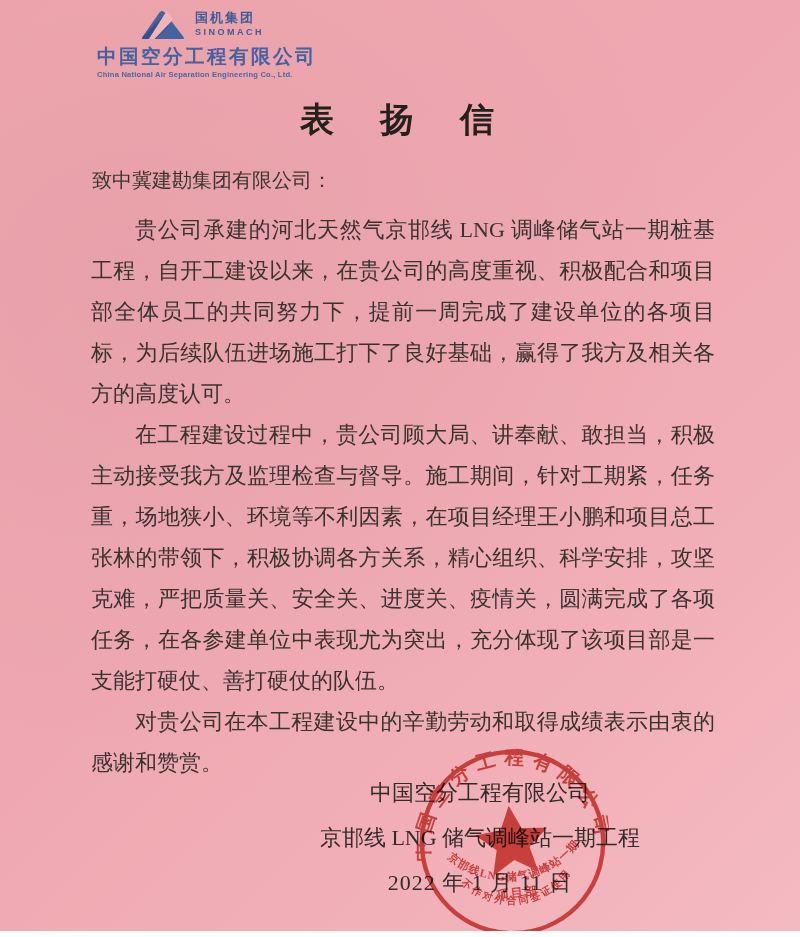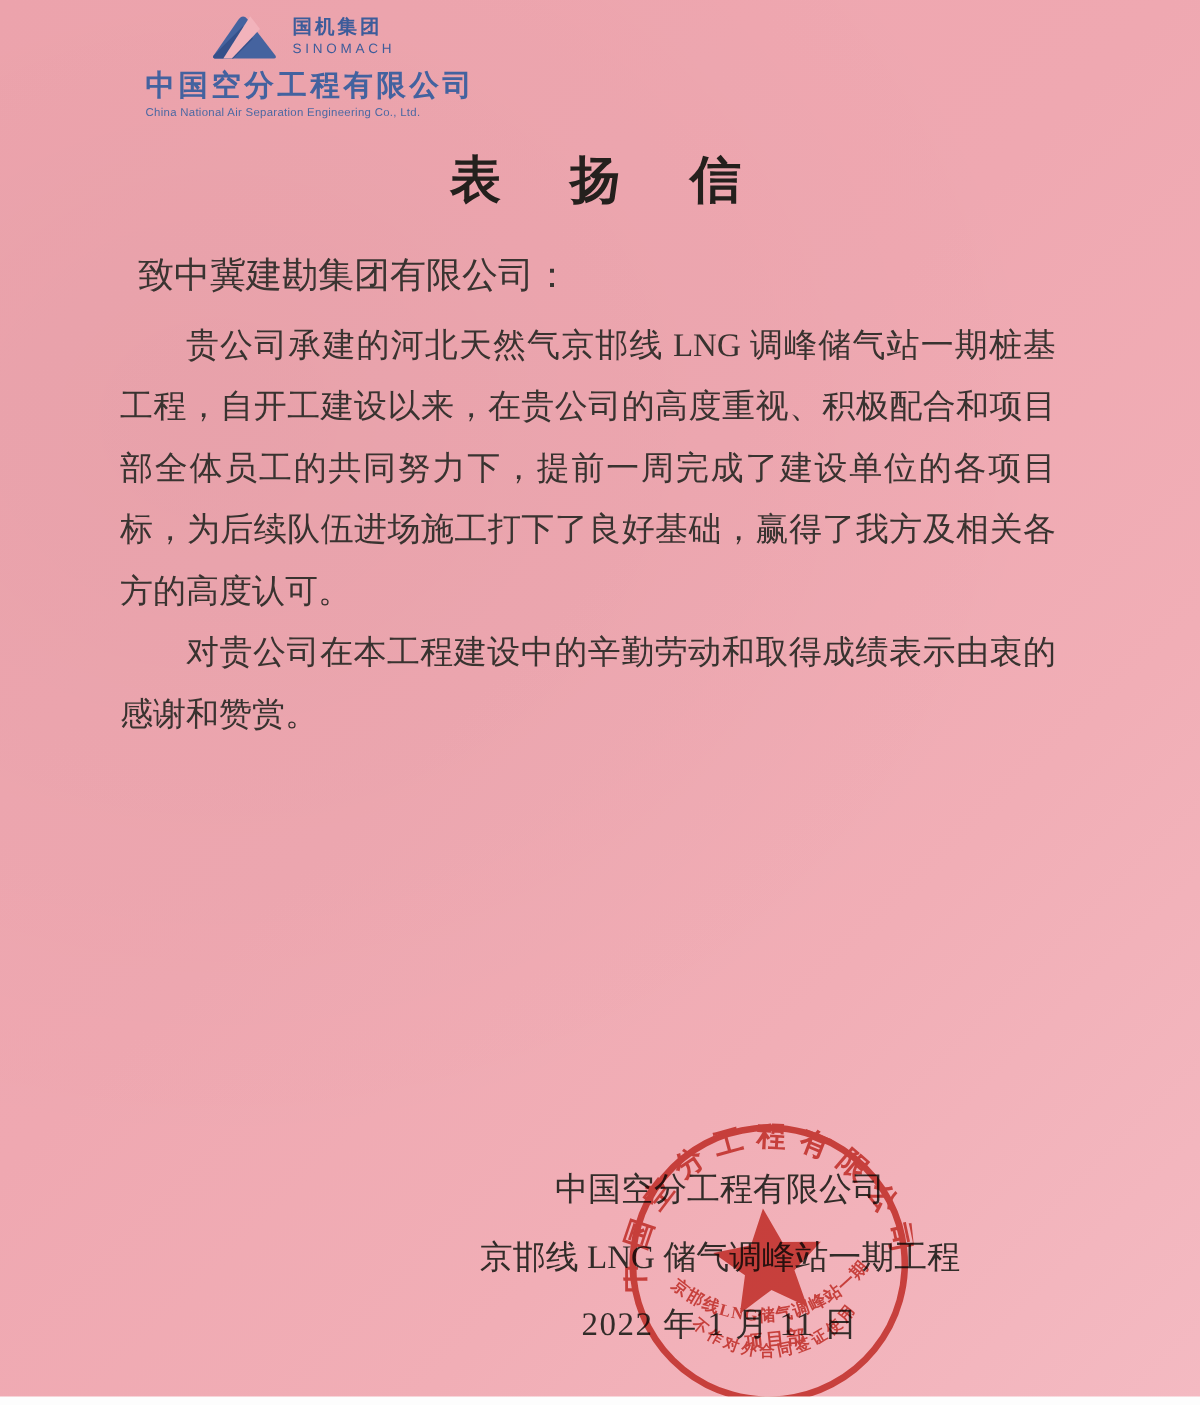--- a/index.html
+++ b/index.html
@@ -12,31 +12,31 @@
     font-family:"Liberation Serif","DejaVu Serif",serif;
     color:#35302d;
   }
   .page-edge{position:absolute;left:0;bottom:-3px;width:800px;height:6px;background:#fdfdfd;}
   
   .letterhead{position:absolute;left:97px;top:8px;color:#41619e;}
   .brand-row{display:flex;align-items:flex-start;margin-left:42px;}
   .logo-mark{width:48px;height:32px;display:block;}
   .brand-txt{margin-left:8px;font-family:"Liberation Sans","DejaVu Sans",sans-serif;}
   .brand-cn{font-size:13px;font-weight:bold;letter-spacing:2px;line-height:19px;color:#3d5c9a;}
-  .brand-en{font-size:9px;font-weight:normal;letter-spacing:2.5px;line-height:10px;color:#3d5c9a;}
+  .brand-en{font-size:9px;font-weight:bold;letter-spacing:2.5px;line-height:10px;color:#3d5c9a;}
   .company-cn{margin-top:3px;font-size:19.5px;font-weight:bold;letter-spacing:2.5px;color:#43629f;
     font-family:"Liberation Sans","DejaVu Sans",sans-serif;}
-  .company-en{font-size:7.6px;font-weight:normal;letter-spacing:0.2px;color:#4a68a3;
+  .company-en{font-size:7.6px;font-weight:bold;letter-spacing:0.2px;color:#4a68a3;
     font-family:"Liberation Sans","DejaVu Sans",sans-serif;}
   
   .title{position:absolute;left:0;top:97px;width:800px;text-align:center;
     font-size:34px;font-weight:bold;letter-spacing:6px;color:#24201d;}
   
-  .salutation{position:absolute;left:92px;top:167px;font-size:24px;color:#3a3431;}
-  .body-text{position:absolute;left:80px;top:209px;width:624px;}
+  .salutation{position:absolute;left:92px;top:167px;font-size:20px;color:#3a3431;}
+  .body-text{position:absolute;left:91px;top:209px;width:624px;}
   .body-text p{margin:0;text-indent:2em;font-size:22px;line-height:41px;
     text-align:justify;text-justify:inter-ideograph;color:#393330;}
   
   .sign-block{position:absolute;left:270px;top:778px;width:420px;text-align:center;color:#322c29;}
   .sign-line{position:absolute;left:0;width:420px;font-size:22px;line-height:30px;}
   .sign-company{top:0;}
   .sign-project{top:45px;}
   .sign-date{top:90px;letter-spacing:1px;}
   
   .seal{position:absolute;left:415px;top:745px;width:195px;height:195px;
@@ -63,20 +63,21 @@
     <div class="company-cn">中国空分工程有限公司</div>
     <div class="company-en">China National Air Separation Engineering Co., Ltd.</div>
   </div>
 
   <div class="title">表　扬　信</div>
 
   <div class="salutation">致中冀建勘集团有限公司：</div>
 
   <div class="body-text">
     <p>贵公司承建的河北天然气京邯线 LNG 调峰储气站一期桩基工程，自开工建设以来，在贵公司的高度重视、积极配合和项目部全体员工的共同努力下，提前一周完成了建设单位的各项目标，为后续队伍进场施工打下了良好基础，赢得了我方及相关各方的高度认可。</p>
+    <p>在工程建设过程中，贵公司顾大局、讲奉献、敢担当，积极主动接受我方及监理检查与督导。施工期间，针对工期紧，任务重，场地狭小、环境等不利因素，在项目经理王小鹏和项目总工张林的带领下，积极协调各方关系，精心组织、科学安排，攻坚克难，严把质量关、安全关、进度关、疫情关，圆满完成了各项任务，在各参建单位中表现尤为突出，充分体现了该项目部是一支能打硬仗、善打硬仗的队伍。</p>
     <p>对贵公司在本工程建设中的辛勤劳动和取得成绩表示由衷的感谢和赞赏。</p>
   </div>
 
   <div class="sign-block">
     <div class="sign-line sign-company">中国空分工程有限公司</div>
     <div class="sign-line sign-project">京邯线 LNG 储气调峰站一期工程</div>
     <div class="sign-line sign-date">2022 年 1 月 11 日</div>
   </div>
 
   <svg class="seal" viewBox="0 0 200 200">

